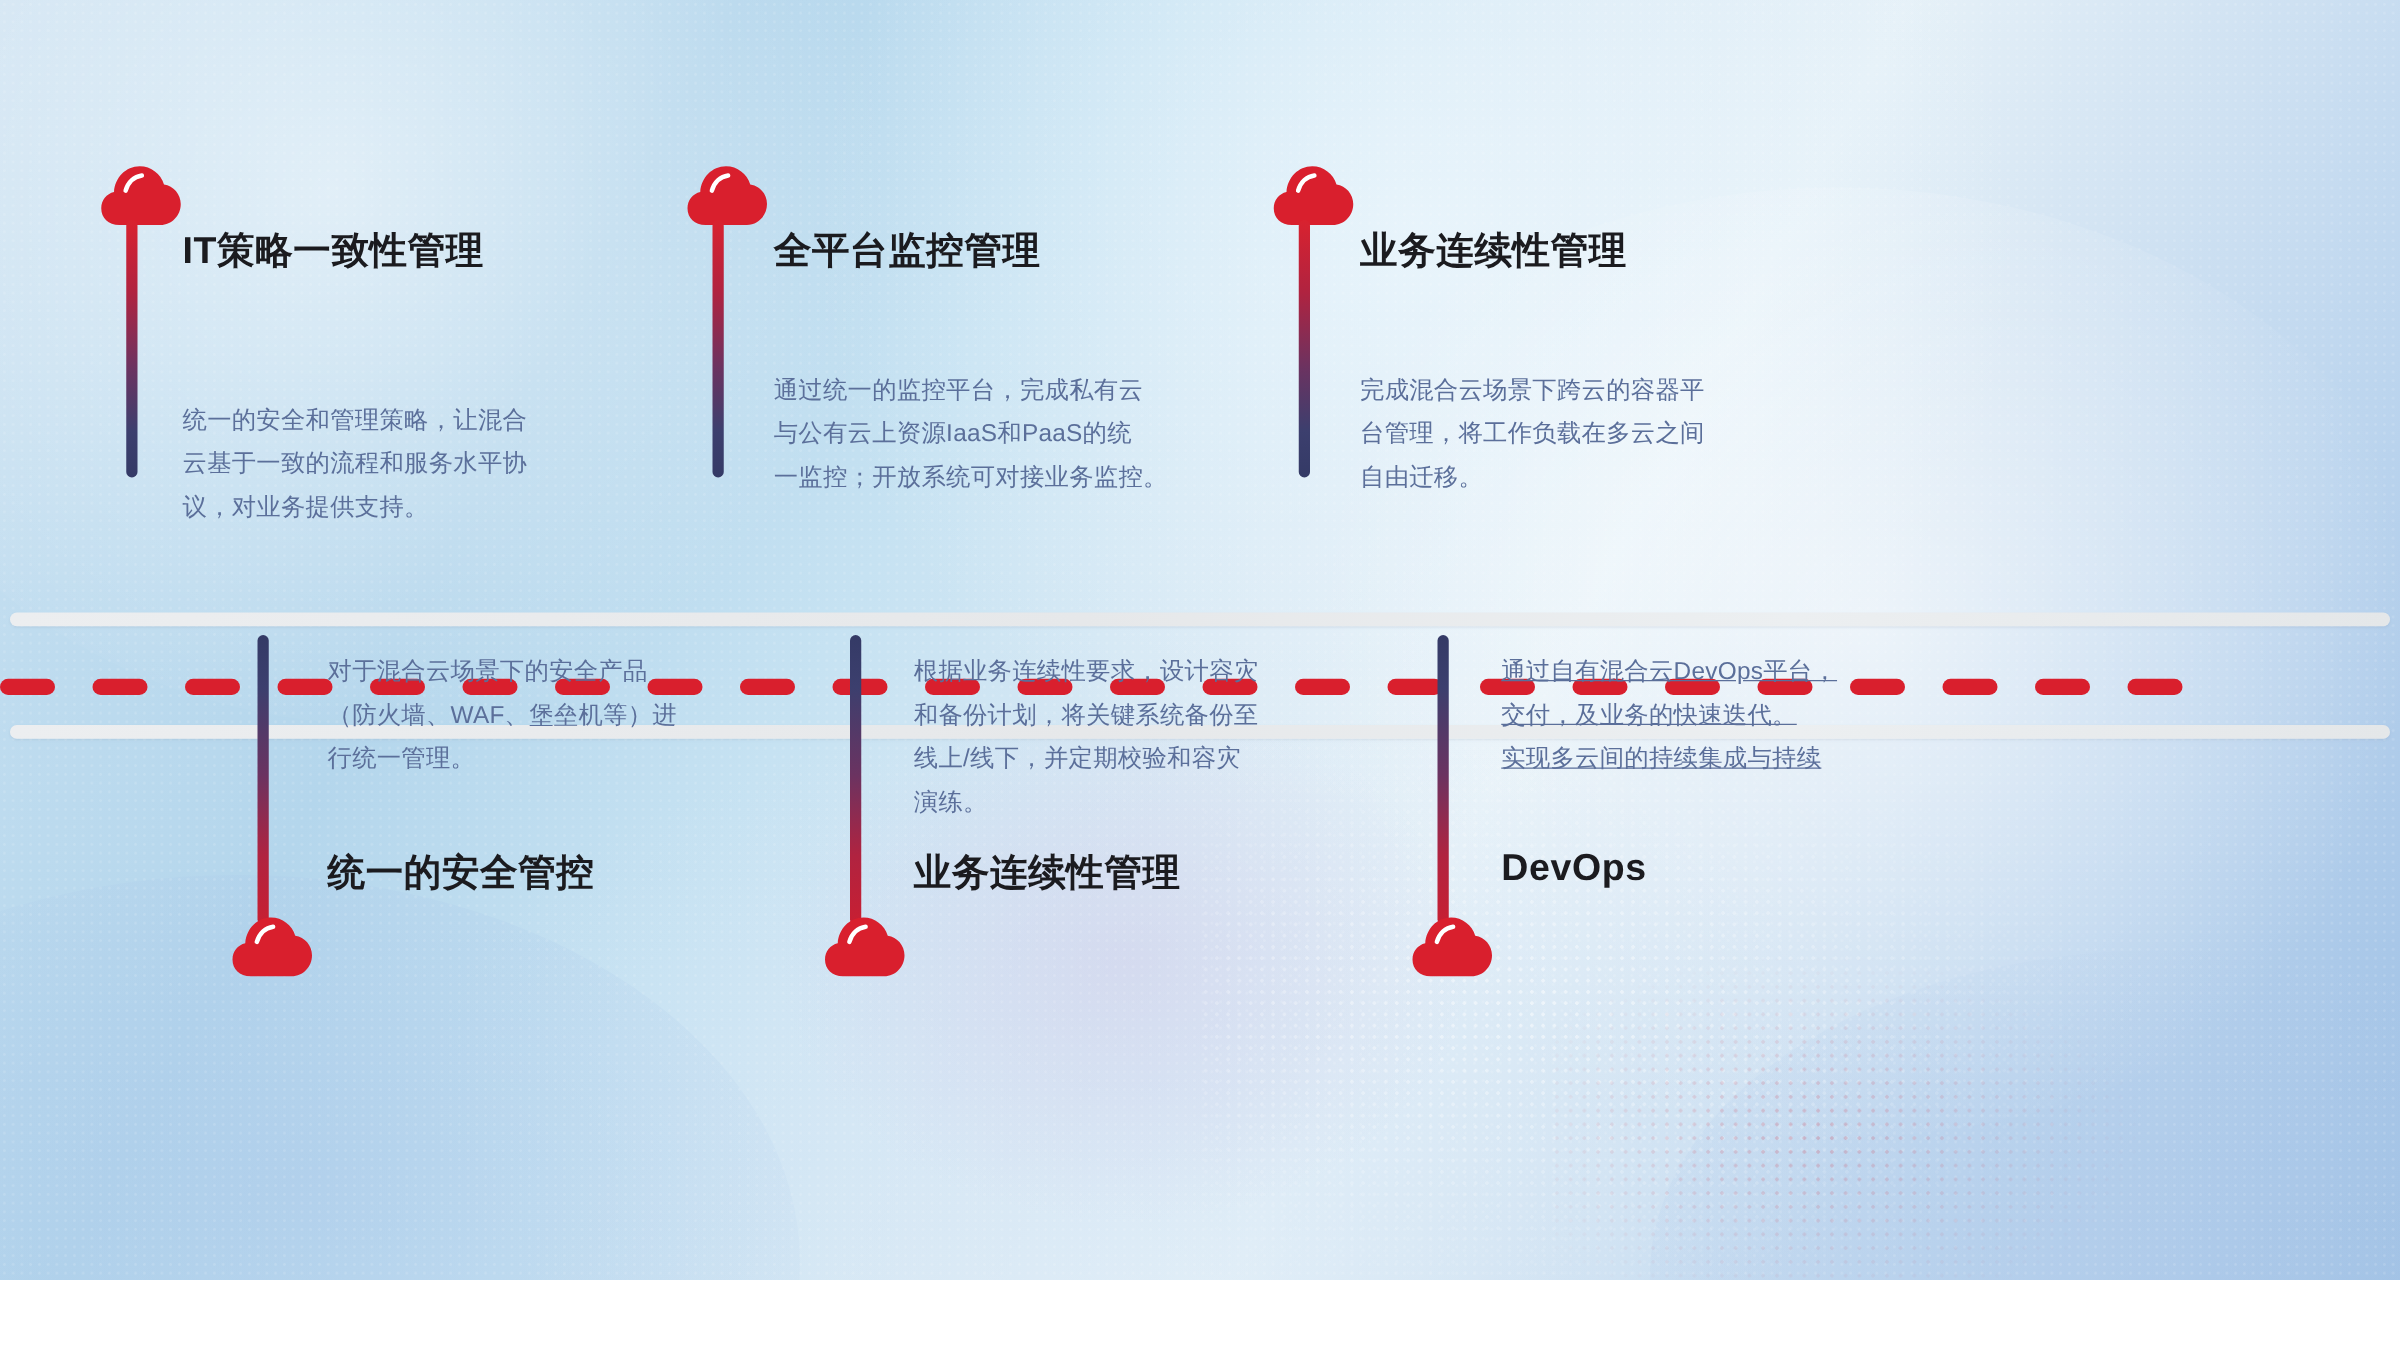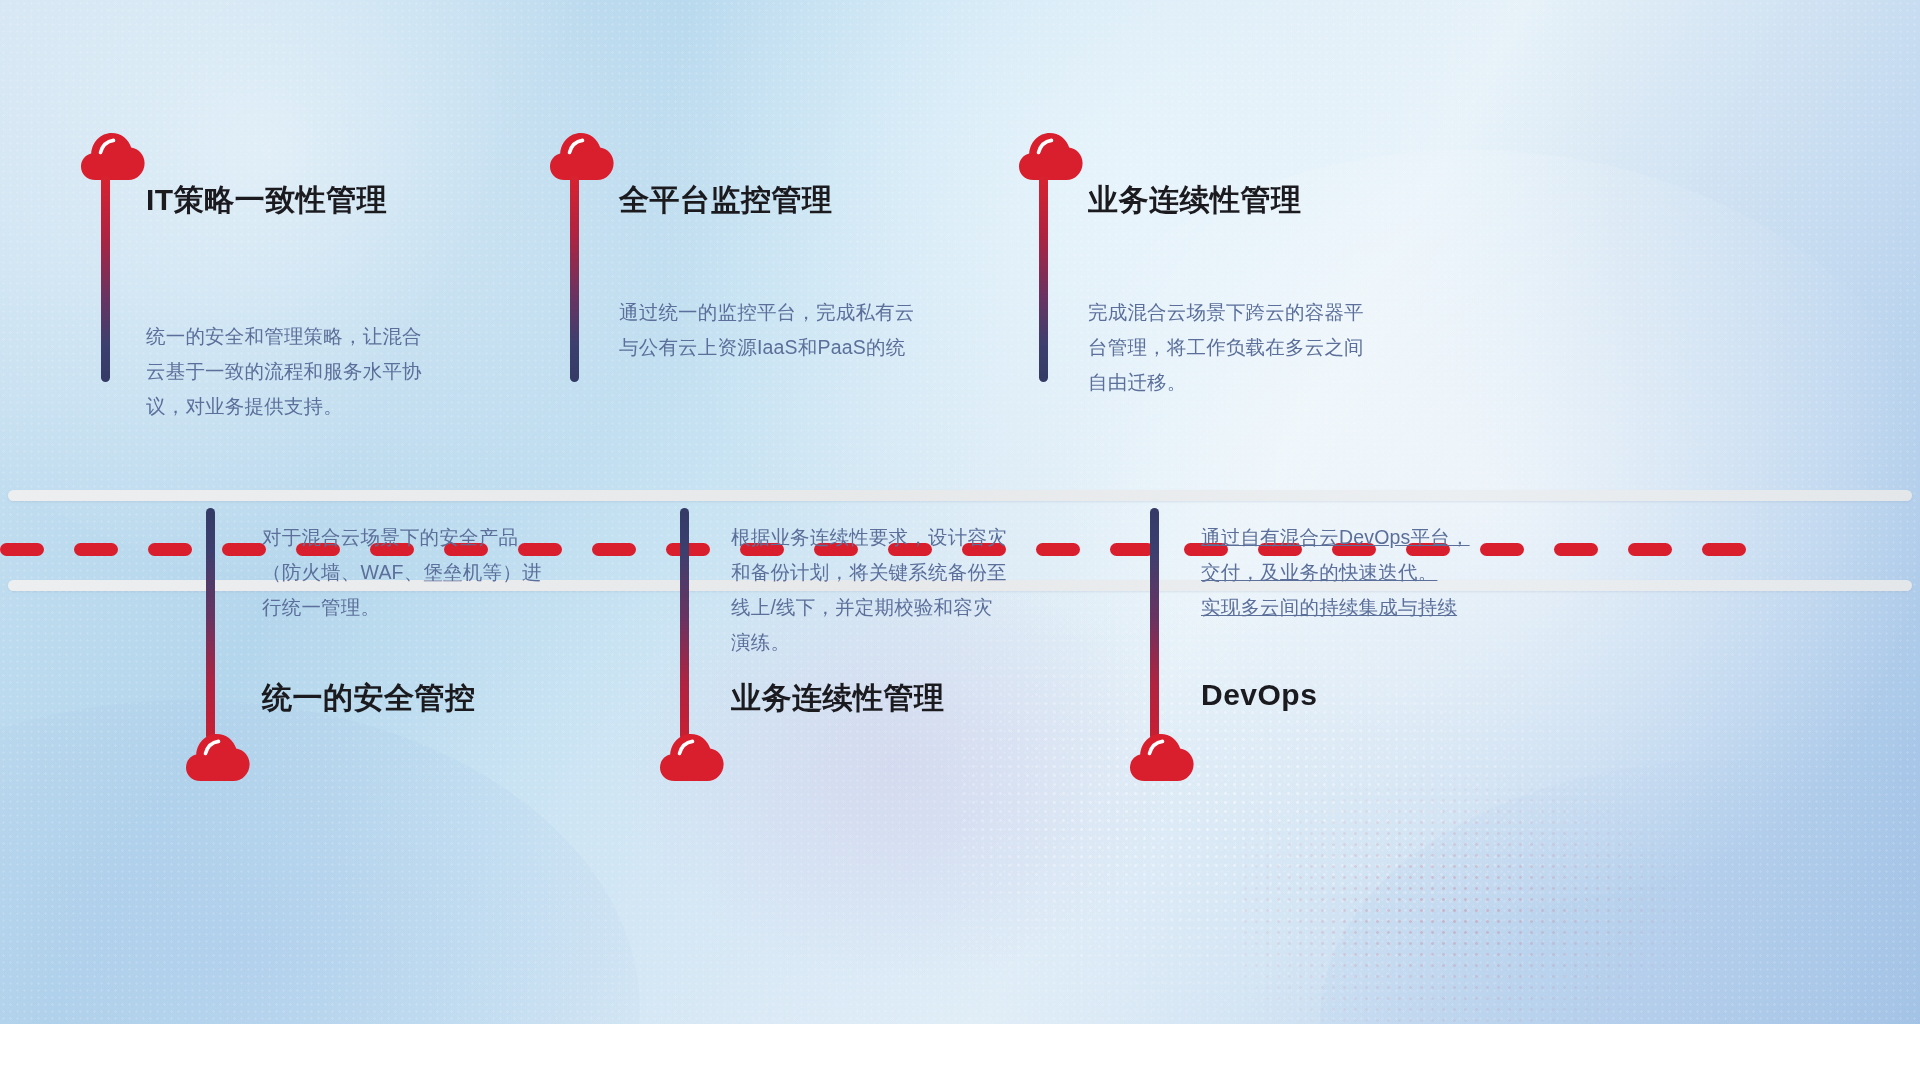--- a/index.html
+++ b/index.html
@@ -179,20 +179,21 @@
       <svg viewBox="0 0 66 52">
         <path d="M15.5 50 C6.6 50 1 44.2 1 36.6 C1 30.2 5.2 25 11.2 23.6 C11.9 12.2 20.6 3 31.8 3 C40.9 3 48.6 9.1 51.2 17.5 C58.8 18.6 64.6 25.2 64.6 33.2 C64.6 42.4 57.4 50 48.4 50 Z" fill="#d91f2d"></path>
         <path d="M20.5 22.5 C22.5 15.5 27.5 11.2 33.5 10.4" stroke="#ffffff" stroke-width="3.6" stroke-linecap="round" fill="none"></path>
       </svg>
     </div>
     <div class="stem stem-down" style="left:570px; top:176px; height:206px;"></div>
     <div class="title" style="left:619px; top:180px;">全平台监控管理</div>
     <div class="body" style="left:619px; top:295px;">
       <span>通过统一的监控平台，完成私有云</span>
       <span>与公有云上资源IaaS和PaaS的统</span>
+      <span>一监控；开放系统可对接业务监控。</span>
     </div>
   </div>
 
   <div class="card">
     <div class="cloud" style="left:1018px; top:130px;">
       <svg viewBox="0 0 66 52">
         <path d="M15.5 50 C6.6 50 1 44.2 1 36.6 C1 30.2 5.2 25 11.2 23.6 C11.9 12.2 20.6 3 31.8 3 C40.9 3 48.6 9.1 51.2 17.5 C58.8 18.6 64.6 25.2 64.6 33.2 C64.6 42.4 57.4 50 48.4 50 Z" fill="#d91f2d"></path>
         <path d="M20.5 22.5 C22.5 15.5 27.5 11.2 33.5 10.4" stroke="#ffffff" stroke-width="3.6" stroke-linecap="round" fill="none"></path>
       </svg>
     </div>

